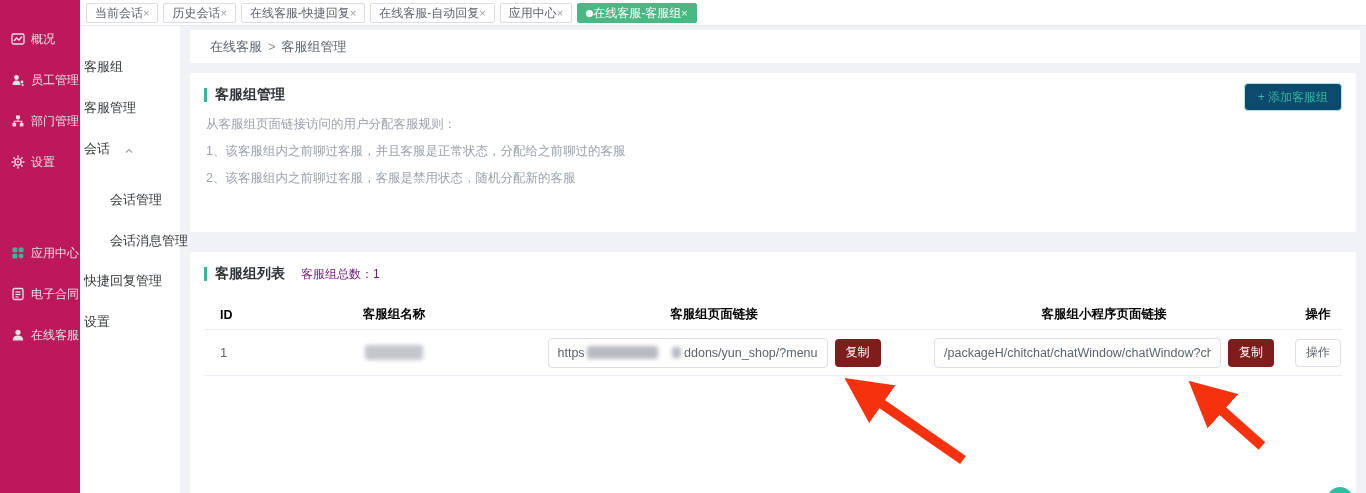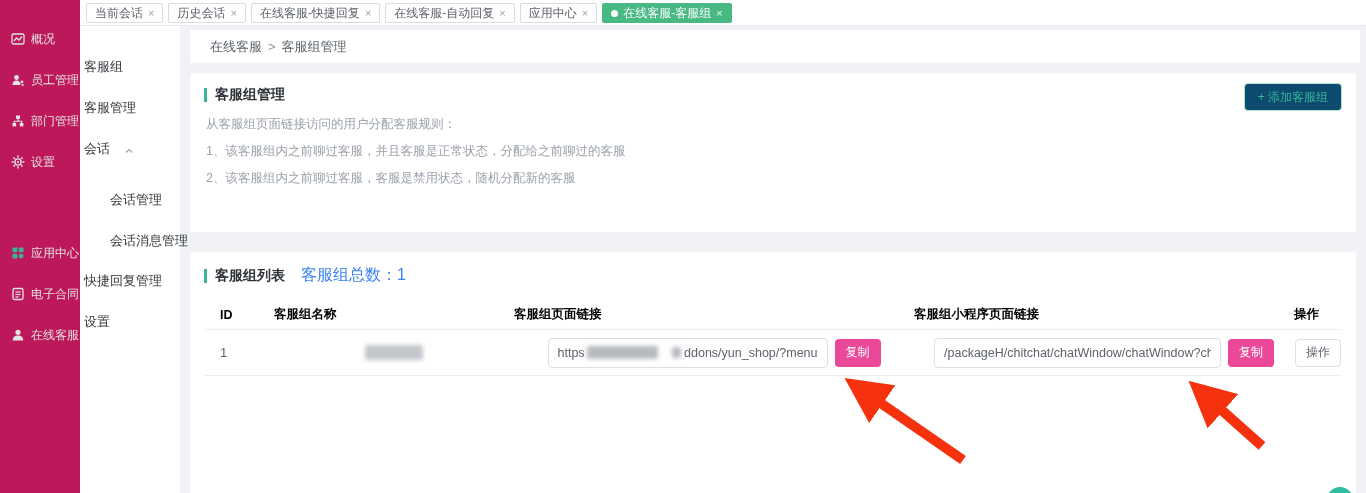--- a/index.html
+++ b/index.html
@@ -8,21 +8,21 @@
 
   
   .dark-sidebar { position:absolute; left:0; top:0; width:80px; height:493px; background:#be185d; z-index:5; }
   .nav-item { position:absolute; left:0; width:80px; height:24px; display:flex; align-items:center;
     padding-left:11px; color:#e3e3e3; font-size:12px; cursor:pointer; white-space:nowrap; }
   .nav-item .ic { width:14px; height:14px; margin-right:6px; flex:0 0 14px; display:inline-block; }
 
   
   .tab-bar { position:absolute; left:80px; top:0; width:1286px; height:26px; background:#fff;
     border-bottom:1px solid #e4e7ed; display:flex; align-items:flex-start; padding:3px 0 0 6px; z-index:4; }
-  .tab { height:20px; display:inline-flex; align-items:center; gap:5px; padding:0 8px; margin-right:5px;
+  .tab { height:20px; display:inline-flex; align-items:center; padding:0 8px; margin-right:5px;
     border:1px solid #d9dce3; border-radius:2px; background:#fff; font-size:12px; color:#5c6168; cursor:pointer; white-space:nowrap; }
   .tab .x { font-size:11px; color:#9aa0a8; line-height:1; }
   .tab.active { background:#49b984; border-color:#49b984; color:#fff; }
   .tab.active .x { color:#eafff4; }
   .tab .dot { width:7px; height:7px; border-radius:50%; background:#fff; display:inline-block; }
 
   
   .sub-sidebar { position:absolute; left:80px; top:26px; width:100px; height:467px; background:#fff; z-index:3; }
   .sub-item { position:absolute; left:0; width:100px; height:22px; display:flex; align-items:center;
     padding-left:4px; font-size:13px; color:#34383d; cursor:pointer; white-space:nowrap; }
@@ -34,47 +34,47 @@
     display:flex; align-items:center; padding-left:20px; font-size:13px; color:#5d636b; z-index:2; }
   .breadcrumb-bar .sep { margin:0 6px; color:#8a9099; }
 
   .card { position:absolute; left:190px; background:#fff; border-radius:2px; z-index:2; }
   .card1 { top:73px; width:1166px; height:159px; }
   .card2 { top:252px; width:1166px; height:244px; }
 
   .sec-head { position:absolute; left:14px; top:13px; display:flex; align-items:center; }
   .green-bar { width:3px; height:14px; background:#36b79a; margin-right:8px; }
   .sec-title { font-size:14px; font-weight:bold; color:#2f3338; }
-  .sec-sub { font-size:16px; color:#3b82f6; margin-left:16px; }
+  .sec-sub { font-size:12px; color:#701a75; margin-left:16px; }
 
   .add-btn { position:absolute; right:14px; top:10px; height:28px; padding:0 13px; font-size:12px;
     color:#36b79a; background:#0c4a6e; border:1px solid #b2e6d4; border-radius:4px; cursor:pointer;
     display:inline-flex; align-items:center; }
 
   .intro { position:absolute; left:16px; top:43px; font-size:12.5px; color:#9ba1aa; }
   .rule  { position:absolute; left:16px; font-size:12.5px; color:#9ba1aa; }
 
   
   .tbl { position:absolute; left:14px; top:48px; width:1138px; }
   .trow { display:flex; align-items:center; }
   .thead { height:30px; font-size:12.5px; color:#000000; font-weight:bold; border-bottom:1px solid #ebeef5; }
   .tdata { height:46px; font-size:13px; color:#5d636b; border-bottom:1px solid #ebeef5; }
   .c-id   { width:70px;  padding-left:16px; }
   .c-name { width:240px; text-align:center; display:flex; justify-content:center; align-items:center; }
   .c-link { width:400px; display:flex; justify-content:center; align-items:center; gap:7px; }
   .c-mini { width:380px; display:flex; justify-content:center; align-items:center; gap:7px; }
   .c-op   { width:48px;  display:flex; justify-content:center; align-items:center; }
-  .thead .c-name, .thead .c-link, .thead .c-mini, .thead .c-op { display:block; text-align:left; }
+  .thead .c-name, .thead .c-link, .thead .c-mini, .thead .c-op { display:block; text-align:center; }
 
   .link-box { width:280px; height:30px; border:1px solid #dcdfe6; border-radius:4px; background:#fff;
     display:flex; align-items:center; padding:0 9px; font-size:12.5px; color:#5d636b; overflow:hidden; white-space:nowrap; }
   input.link-input { width:287px; height:30px; border:1px solid #dcdfe6; border-radius:4px; background:#fff;
     padding:0 9px; font-size:12.5px; color:#5d636b; font-family:"Liberation Sans","DejaVu Sans",sans-serif; }
 
-  .copy-btn { width:46px; height:28px; background:#ec4899; color:#fff; border:none; border-radius:4px;
+  .copy-btn { width:46px; height:28px; background:#7f1d1d; color:#fff; border:none; border-radius:4px;
     font-size:12px; cursor:pointer; flex:0 0 46px; }
   .op-btn { width:46px; height:28px; background:#fff; color:#5d636b; border:1px solid #dcdfe6; border-radius:4px;
     font-size:12px; cursor:pointer; }
 
   .blur-patch { display:inline-block; background:#b7bac0; border-radius:2px; filter:blur(2px); }
   .b-name { width:58px; height:15px; background:#c3c6cb; }
   .b-long { width:92px; height:13px; margin:0 2px; }
   .b-sq   { width:11px; height:11px; margin:0 3px 0 12px; }
 
   .fab { position:absolute; left:1327px; top:487px; width:26px; height:26px; border-radius:50%;

